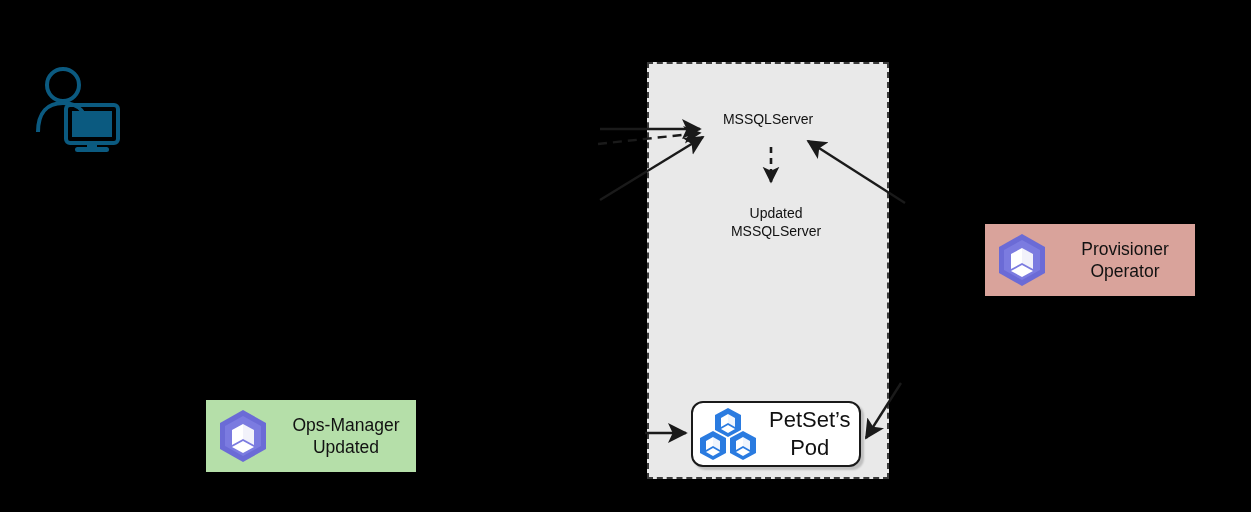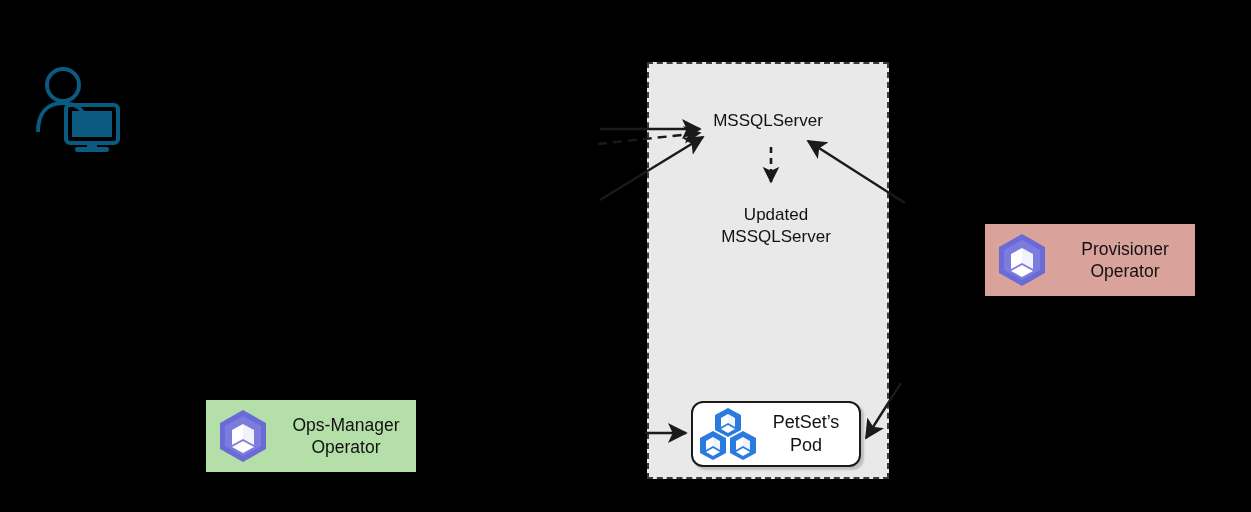--- a/index.html
+++ b/index.html
@@ -74,39 +74,39 @@
   .node-label {
     flex: 1 1 auto;
     text-align: center;
     font-size: 17.5px;
     line-height: 1.28;
     color: #111111;
     white-space: pre-line;
     padding-right: 6px;
   }
   #petset-pod .node-label {
-    font-size: 18px;
+    font-size: 22px;
     padding-right: 16px;
   }
   
   #cluster-container {
     position: absolute;
     left: 647px;
     top: 62px;
     width: 242px;
     height: 417px;
     background: #E9E9E9;
     border: 2px dashed #3B3B3B;
     box-sizing: border-box;
   }
   .free-label {
     position: absolute;
     text-align: center;
     color: #111111;
-    font-size: 17px;
+    font-size: 14px;
     line-height: 1.3;
     white-space: pre-line;
   }
   #label-mssqlserver {
     left: 668px;
     top: 110px;
     width: 200px;
   }
   #label-updated-mssqlserver {
     left: 676px;
@@ -173,21 +173,21 @@
 
   <div class="node-box" id="ops-manager-operator">
     <svg class="op-icon" viewBox="0 0 56 56">
       <path d="M 28 2 L 51 15 L 51 41 L 28 54 L 5 41 L 5 15 Z" fill="#6B6BD6"></path>
       <path d="M 28 8 L 46 18 L 46 38 L 28 48 L 10 38 L 10 18 Z" fill="#7B7BE0"></path>
       <path d="M 28 16 L 28 31 L 17 37 L 17 22 Z" fill="#FFFFFF"></path>
       <path d="M 28 16 L 39 22 L 39 37 L 28 31 Z" fill="#F2F2FA"></path>
       <path d="M 28 33 L 39 39 L 28 45 L 17 39 Z" fill="#FFFFFF"></path>
     </svg>
     <div class="node-label">Ops-Manager
-Operator</div>
+Updated</div>
   </div>
 
   <div class="node-box" id="provisioner-operator">
     <svg class="op-icon" viewBox="0 0 56 56">
       <path d="M 28 2 L 51 15 L 51 41 L 28 54 L 5 41 L 5 15 Z" fill="#6B6BD6"></path>
       <path d="M 28 8 L 46 18 L 46 38 L 28 48 L 10 38 L 10 18 Z" fill="#7B7BE0"></path>
       <path d="M 28 16 L 28 31 L 17 37 L 17 22 Z" fill="#FFFFFF"></path>
       <path d="M 28 16 L 39 22 L 39 37 L 28 31 Z" fill="#F2F2FA"></path>
       <path d="M 28 33 L 39 39 L 28 45 L 17 39 Z" fill="#FFFFFF"></path>
     </svg>

